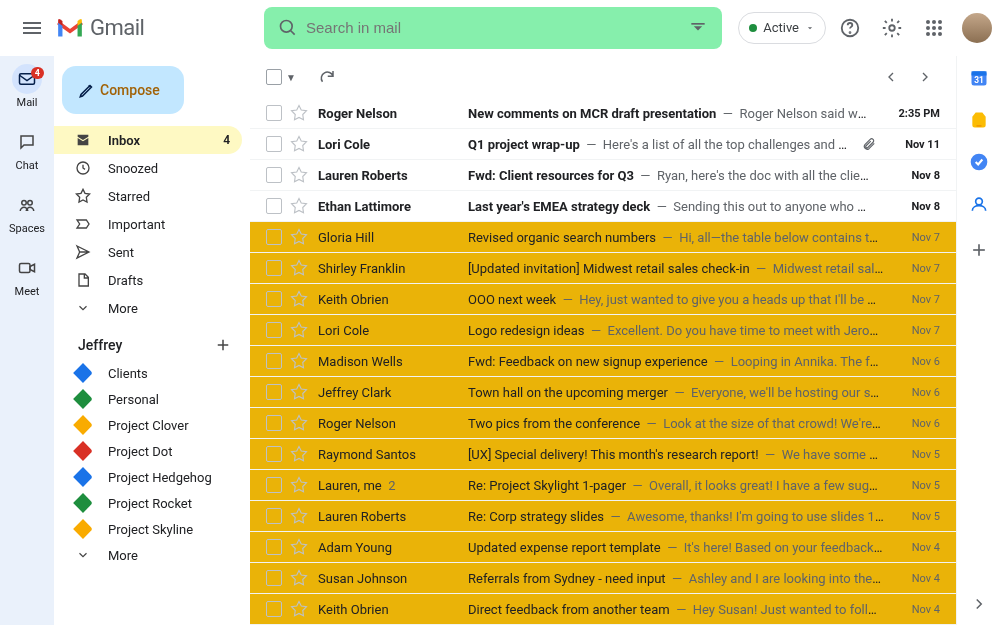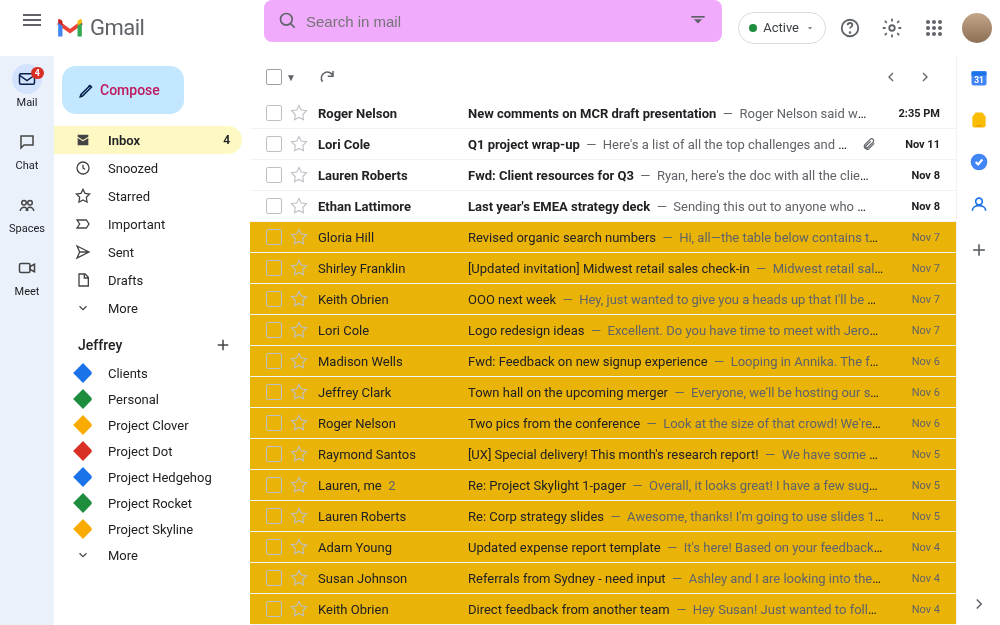--- a/index.html
+++ b/index.html
@@ -1,37 +1,37 @@
 <!DOCTYPE html>
 <html><head>
 <meta charset="utf-8">
 <style>
 * { box-sizing: border-box; margin: 0; padding: 0; }
 body { font-family: "Google Sans", Roboto, Arial, sans-serif; font-size: 14px; color: #202124; background: #fff; width: 1000px; height: 625px; overflow: hidden; position: relative; }
-.header { display: flex; height: 56px; padding: 0 8px 0 12px; border-bottom: 1px solid transparent; }
+.header { display: flex; align-items: center; height: 56px; padding: 0 8px 0 12px; border-bottom: 1px solid transparent; }
 .menu-btn { width: 40px; height: 40px; display: flex; align-items: center; justify-content: center; border-radius: 50%; cursor: pointer; }
 .logo { display: flex; align-items: center; padding: 0 8px 0 4px; width: 212px;}
 .logo-img { width: 28px; height: 22px; margin-right: 6px; }
 .logo-text { font-size: 22px; color: #5f6368; letter-spacing: -0.5px; }
-.search-bar { flex: 1; max-width: 470px; height: 42px; background: #f0abfc; border-radius: 8px; display: flex; align-items: center; padding: 0 6px; margin-right: 16px;}
+.search-bar { flex: 1; max-width: 470px; height: 42px; background: #86efac; border-radius: 8px; display: flex; align-items: center; padding: 0 6px; margin-right: 16px;}
 .search-bar .icon-btn { width: 36px; height: 36px; display:flex; align-items:center; justify-content:center; cursor:pointer; border-radius:50%; }
 .search-input { flex:1; border:0; background:transparent; font-size:15px; outline:none; color:#5f6368; }
 .header-right { display:flex; align-items:center; gap:6px; margin-left:auto; }
 .active-chip { display:flex; align-items:center; gap:6px; border:1px solid #dadce0; height:32px; padding:0 10px 0 10px; border-radius:16px; color:#3c4043; font-size:13px; cursor:pointer; }
 .active-dot { width:8px; height:8px; background:#1e8e3e; border-radius:50%; }
 .icon-btn-h { width:36px; height:36px; display:flex; align-items:center; justify-content:center; cursor:pointer; border-radius:50%; color:#5f6368;}
 .avatar { width:30px; height:30px; border-radius:50%; background:linear-gradient(#c4a78a,#8b6f52); margin-left:4px; cursor:pointer; }
 .layout { display:flex; height: calc(625px - 56px); }
 .minibar { width:54px; background:#eaf1fb; display:flex; flex-direction:column; align-items:center; padding-top:8px; gap:18px; position:relative;}
 .minibar-item { display:flex; flex-direction:column; align-items:center; gap:2px; cursor:pointer; color:#202124; font-size:11px; width:100%;}
 .minibar-icon { width:30px; height:30px; display:flex; align-items:center; justify-content:center; border-radius:15px; }
 .minibar-item.active .minibar-icon { background:#d3e3fd; }
 .minibar .badge { position:absolute; top:3px; right:10px; background:#d93025; color:#fff; font-size:9px; font-weight:bold; border-radius:8px; padding:1px 4px;}
 .sidebar { width:196px; padding:10px 8px 0 4px; display:flex; flex-direction:column; }
-.compose { display:flex; align-items:center; gap:4px; background:#c2e7ff; color:#be185d; height:48px; border-radius:14px; padding:0 20px 0 16px; font-size:14px; font-weight:500; cursor:pointer; width:122px; margin-bottom:12px; margin-left:4px;}
+.compose { display:flex; align-items:center; gap:4px; background:#c2e7ff; color:#a16207; height:48px; border-radius:14px; padding:0 20px 0 16px; font-size:14px; font-weight:500; cursor:pointer; width:122px; margin-bottom:12px; margin-left:4px;}
 .nav-item { display:flex; align-items:center; height:28px; border-radius:0 14px 14px 0; padding:0 12px 0 20px; cursor:pointer; color:#202124; gap:16px; font-size:13px; margin-left:-4px;}
 .nav-item.active { background:#fef9c3; font-weight:600; }
 .nav-item .count { margin-left:auto; font-size:12px; font-weight:600; }
 .nav-icon { width:18px; height:18px; display:flex; align-items:center; justify-content:center; color:#444;}
 .labels-hdr { display:flex; align-items:center; justify-content:space-between; padding:14px 10px 6px 20px; font-size:14px; font-weight:500; color:#202124;}
 .label-item { display:flex; align-items:center; height:26px; padding:0 12px 0 20px; gap:16px; font-size:13px; cursor:pointer; border-radius:0 14px 14px 0; margin-left:-4px;}
 .label-swatch { width:14px; height:14px; transform:rotate(45deg); border-top-right-radius:3px; }
 .main { flex:1; display:flex; flex-direction:column; background:#fff; border-radius:14px 0 0 0; margin-top:0; overflow:hidden; }
 .toolbar { display:flex; align-items:center; height:44px; padding:0 16px; }
 .toolbar .chk { width:16px; height:16px; border:1.5px solid #9aa0a6; border-radius:2px; margin-right:4px; cursor:pointer;}

